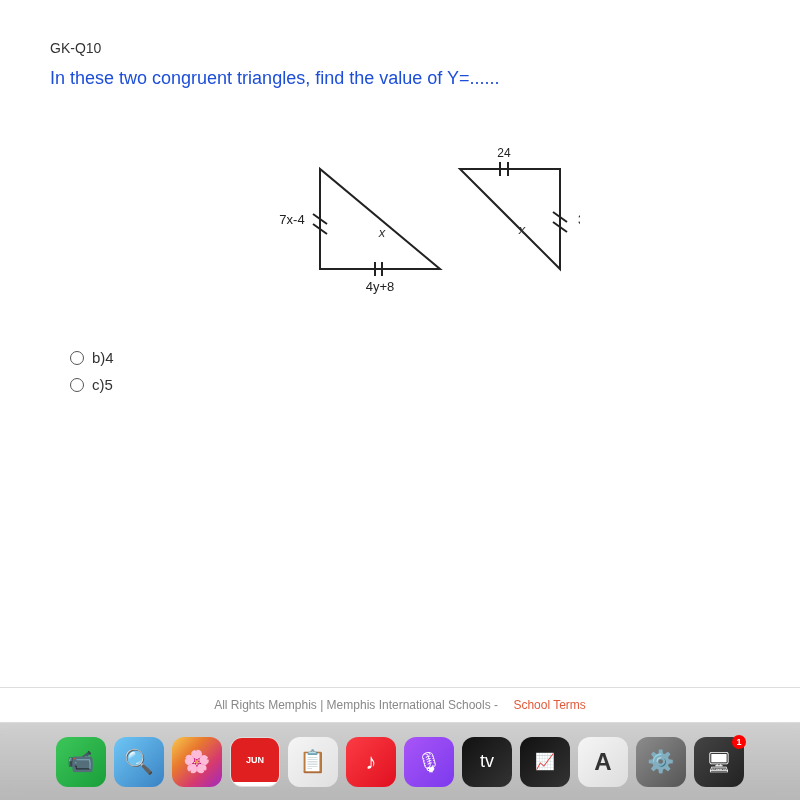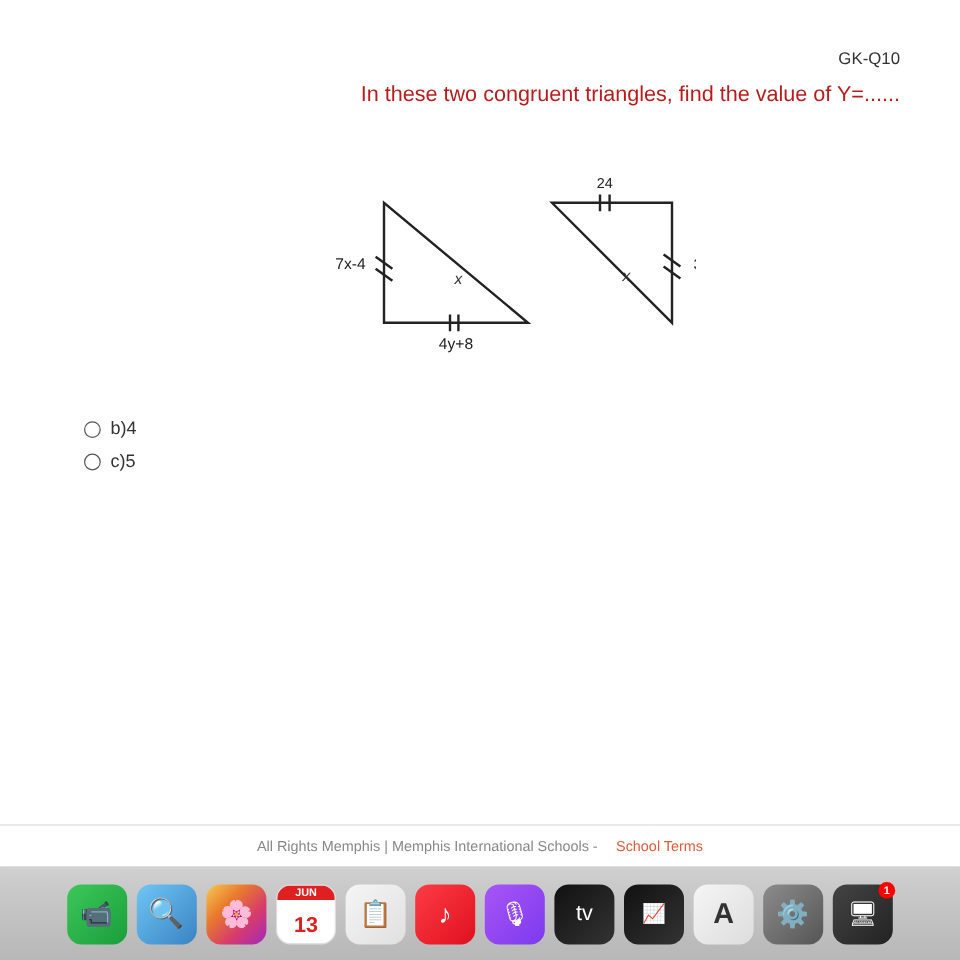--- a/index.html
+++ b/index.html
@@ -14,33 +14,32 @@
 
     
     .page-content {
       background: #ffffff;
       position: absolute;
       top: 0;
       left: 0;
       width: 800px;
       height: 730px;
       padding: 40px 50px 20px 50px;
-      text-align: right;
     }
 
     .question-id {
       font-size: 14px;
       color: #333;
       font-weight: 500;
       margin-bottom: 12px;
     }
 
     .question-text {
       font-size: 18px;
-      color: #b91c1c;
+      color: #1d4ed8;
       margin-bottom: 30px;
       font-weight: 400;
     }
 
     
     .diagram-area {
       display: flex;
       justify-content: center;
       align-items: center;
       margin: 20px 0 30px 0;
@@ -144,21 +143,21 @@
     .calendar-month {
       font-size: 9px;
       font-weight: bold;
       color: #e02020;
       text-transform: uppercase;
       background: #e02020;
       color: white;
       width: 100%;
       text-align: center;
       border-radius: 6px 6px 0 0;
-      padding: 1px 0;
+      padding: 17px 0;
       position: absolute;
       top: 0;
       left: 0;
     }
 
     .notification-badge {
       position: absolute;
       top: -2px;
       right: -2px;
       background: red;

